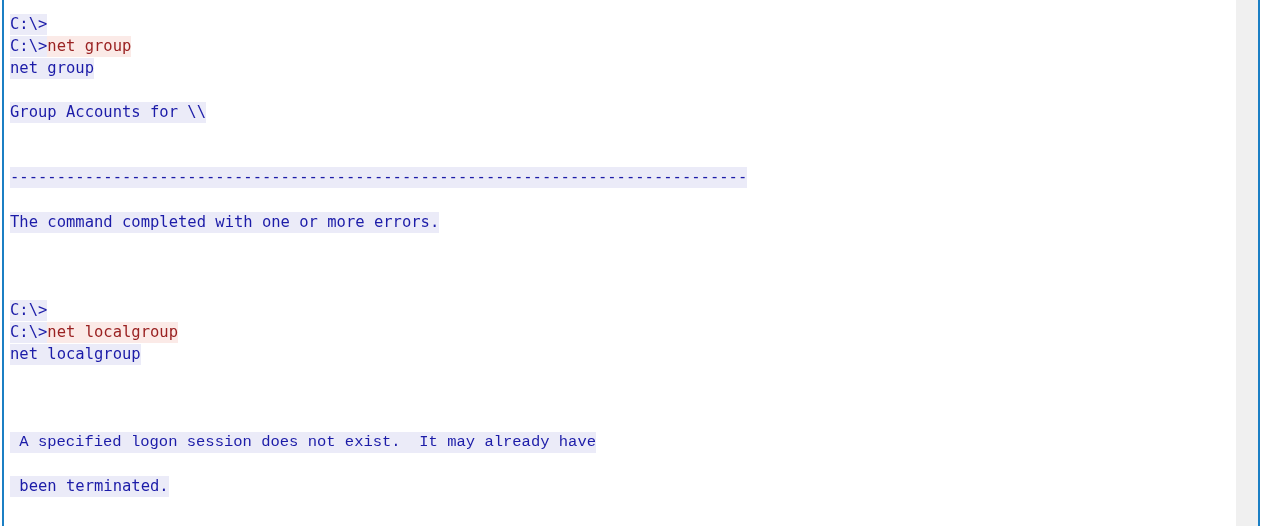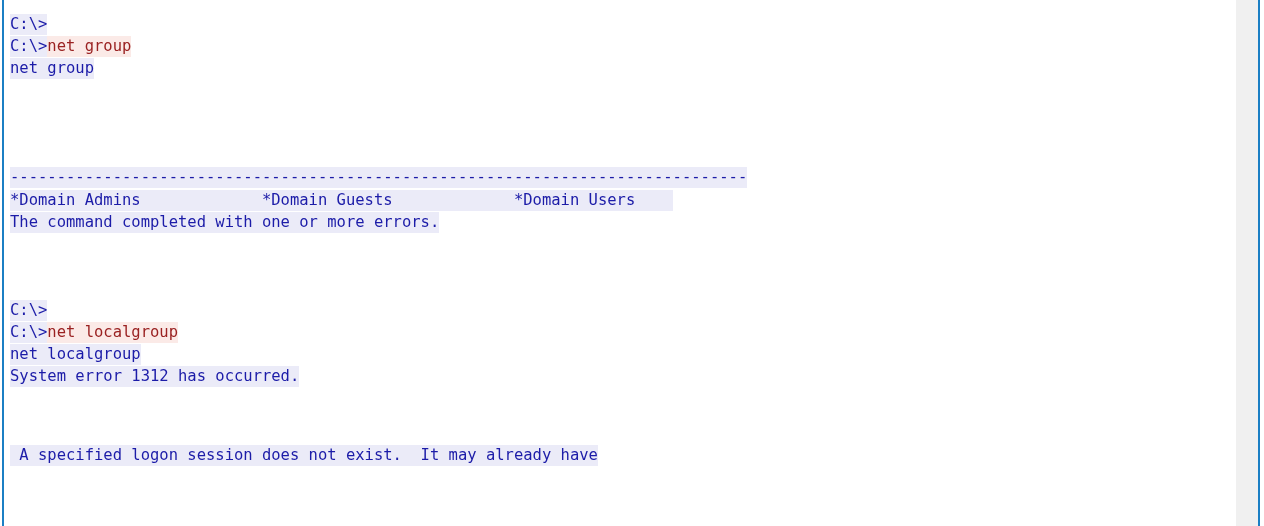--- a/index.html
+++ b/index.html
@@ -84,28 +84,28 @@
 <body>
 
 <div id="screen" style="background: rgb(255, 255, 255);">
 
   <div class="edge-rule left" style="background: rgb(27, 127, 196);"></div>
 
   <div id="console">
       <div class="line" style="top: 15px;"><span class="seg hl-blue">C:\&gt;</span></div>
       <div class="line" style="top: 37px; border-radius: 8px;"><span class="seg hl-blue">C:\&gt;</span><span class="seg hl-red">net group</span></div>
       <div class="line" style="top: 59px;"><span class="seg hl-blue">net group</span></div>
+      <div class="line" style="top: 103px;"><span class="seg hl-blue">Group Accounts for \\</span></div>
       <div class="line" style="top: 168px;"><span class="seg hl-blue">-------------------------------------------------------------------------------</span></div>
-      <div class="line" style="top: 191px;"><span class="seg hl-blue">*Domain Admins             *Domain Guests             *Domain Users    </span></div>
       <div class="line" style="top: 213px; border-radius: 8px;"><span class="seg hl-blue">The command completed with one or more errors.</span></div>
       <div class="line" style="top: 301px;"><span class="seg hl-blue">C:\&gt;</span></div>
       <div class="line" style="top: 323px; text-align: right;"><span class="seg hl-blue">C:\&gt;</span><span class="seg hl-red">net localgroup</span></div>
       <div class="line" style="top: 345px;"><span class="seg hl-blue">net localgroup</span></div>
-      <div class="line" style="top: 367px;"><span class="seg hl-blue">System error 1312 has occurred.</span></div>
-      <div class="line" style="top: 446px;"><span class="seg hl-blue"> A specified logon session does not exist.  It may already have</span></div>
+      <div class="line" style="top: 433px; font-family: Liberation Mono, monospace;"><span class="seg hl-blue"> A specified logon session does not exist.  It may already have</span></div>
+      <div class="line" style="top: 477px;"><span class="seg hl-blue"> been terminated.</span></div>
     </div>
 
   <div id="scroll-track" style="background: rgb(240, 240, 240);">
     
   </div>
 
   <div class="edge-rule right" style="background: rgb(27, 127, 196);"></div>
 
 </div>
 

